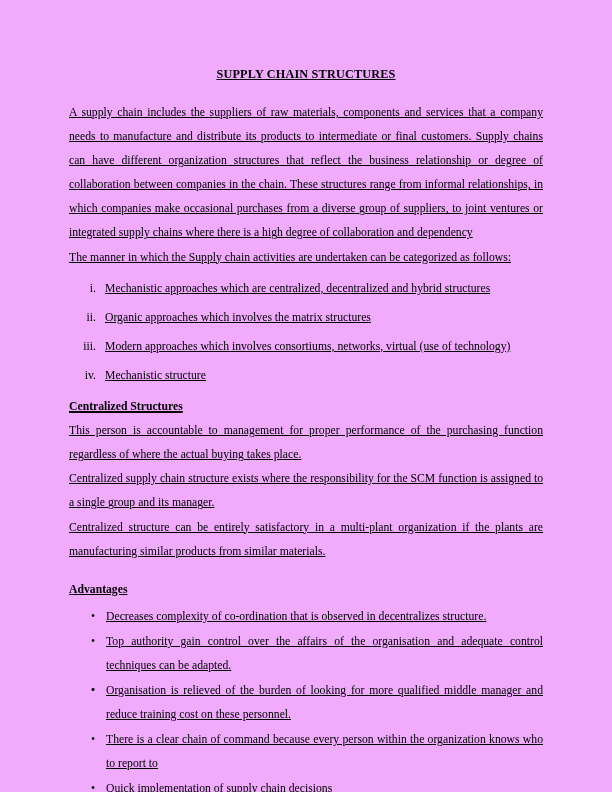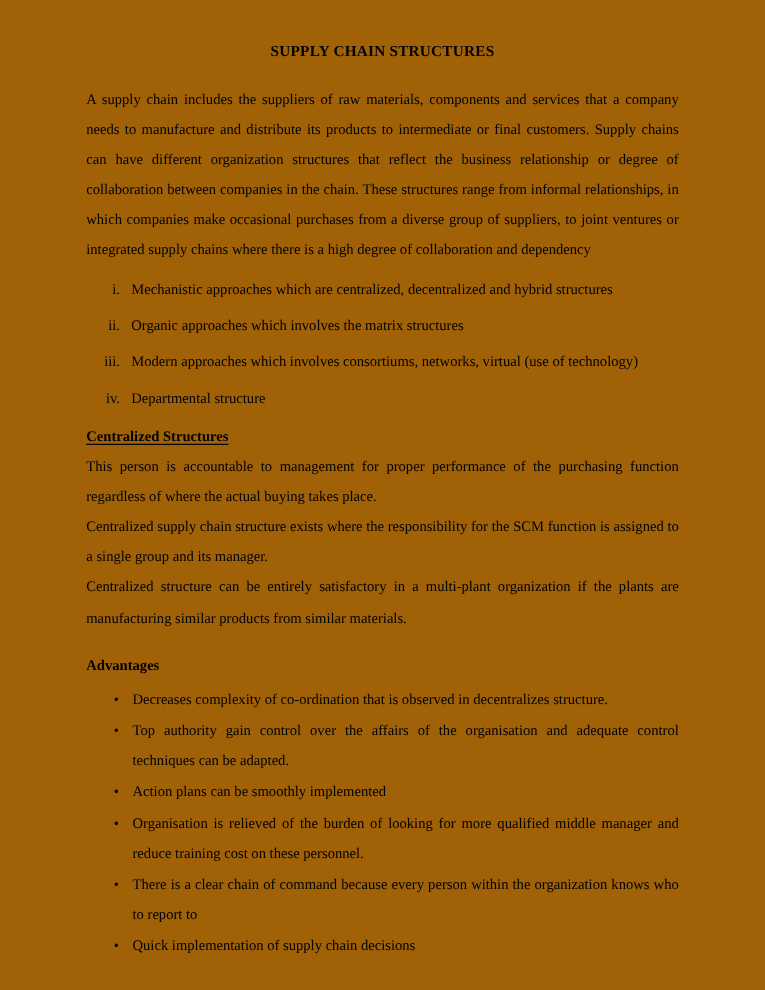--- a/index.html
+++ b/index.html
@@ -13,23 +13,24 @@
     font-family: "Liberation Serif", "DejaVu Serif", serif;
     color: #000000;
     -webkit-font-smoothing: antialiased;
   }
 
   .page {
     position: relative;
     width: 612px;
     height: 792px;
     box-sizing: border-box;
-    padding: 33px 69px 0 69px;
-    background: #a16207;
+    padding: 66px 69px 0 69px;
+    background: #f0abfc;
     overflow: hidden;
+    text-decoration: underline;
   }
 
   .doc-title {
     font-size: 12.2px;
     font-weight: bold;
     text-align: center;
     letter-spacing: 0.2px;
     margin: 0 0 10px 0;
     line-height: 17px;
   }
@@ -115,37 +116,38 @@
 </style>
 </head>
 <body>
 
 <div class="page">
 
   <h1 class="doc-title">SUPPLY CHAIN STRUCTURES</h1>
 
   <p class="body-text lead">A supply chain includes the suppliers of raw materials, components and services that a company needs to manufacture and distribute its products to intermediate or final customers. Supply chains can have different organization structures that reflect the business relationship or degree of collaboration between companies in the chain. These structures range from informal relationships, in which companies make occasional purchases from a diverse group of suppliers, to joint ventures or integrated supply chains where there is a high degree of collaboration and dependency</p>
 
+  <p class="body-text">The manner in which the Supply chain activities are undertaken can be categorized as follows:</p>
 
   <ol class="roman-list">
     <li>
       <span class="marker">i.</span>
       <span>Mechanistic approaches which are centralized, decentralized and hybrid structures</span>
     </li>
     <li>
       <span class="marker">ii.</span>
       <span>Organic approaches which involves the matrix structures</span>
     </li>
     <li>
       <span class="marker">iii.</span>
       <span>Modern approaches which involves consortiums, networks, virtual (use of technology)</span>
     </li>
     <li>
       <span class="marker">iv.</span>
-      <span>Departmental structure</span>
+      <span>Mechanistic structure</span>
     </li>
   </ol>
 
   <div class="section-heading underlined">
     <span>Centralized Structures</span>
   </div>
 
   <p class="body-text">This person is accountable to management for proper performance of the purchasing function regardless of where the actual buying takes place.</p>
 
   <p class="body-text">Centralized supply chain structure exists where the responsibility for the SCM function is assigned to a single group and its manager.</p>
@@ -160,21 +162,20 @@
     <li class="no-justify">
       <span class="bullet-dot">•</span>
       <span>Decreases complexity of co-ordination that is observed in decentralizes structure.</span>
     </li>
     <li>
       <span class="bullet-dot">•</span>
       <span>Top authority gain control over the affairs of the organisation and adequate control techniques can be adapted.</span>
     </li>
     <li class="no-justify">
       <span class="bullet-dot">•</span>
-      <span>Action plans can be smoothly implemented</span>
     </li>
     <li>
       <span class="bullet-dot">•</span>
       <span>Organisation is relieved of the burden of looking for more qualified middle manager and reduce training cost on these personnel.</span>
     </li>
     <li>
       <span class="bullet-dot">•</span>
       <span>There is a clear chain of command because every person within the organization knows who to report to</span>
     </li>
     <li class="no-justify">

